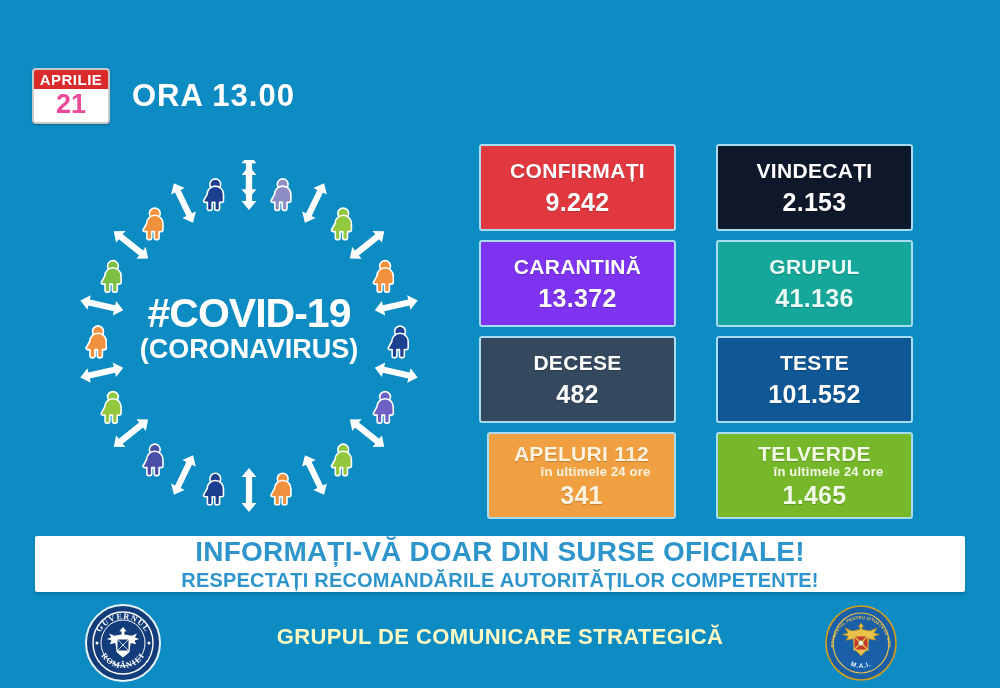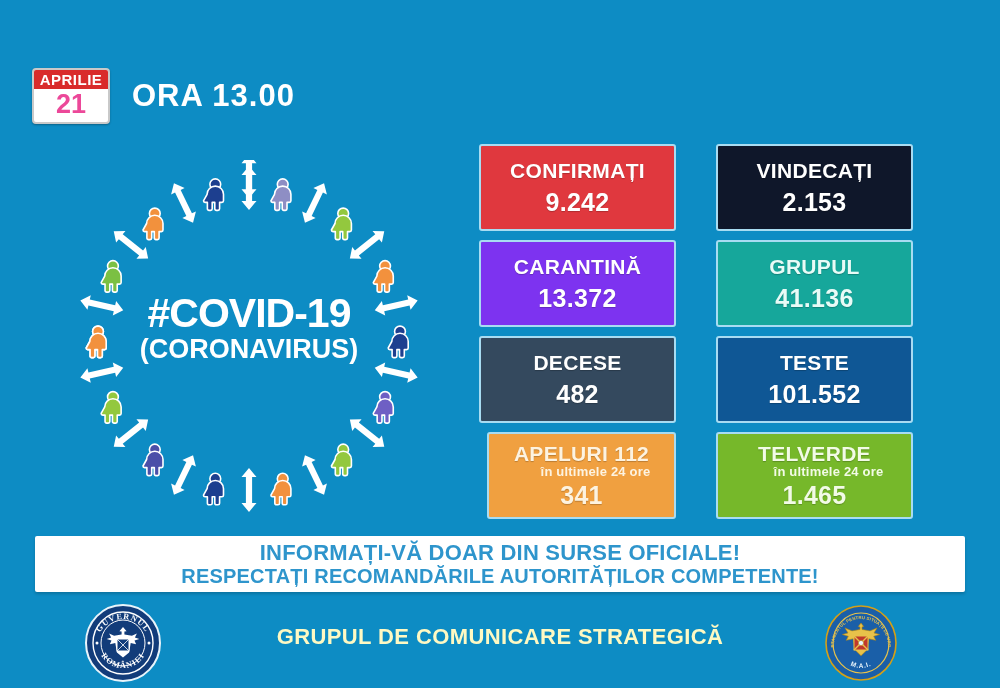--- a/index.html
+++ b/index.html
@@ -83,21 +83,21 @@
 
   
   #banner{
     position:absolute;left:35px;top:536px;width:930px;height:56px;
     background:#ffffff;border-radius:2px;
     display:flex;flex-direction:column;
     align-items:center;justify-content:center;
     box-shadow:0 2px 3px rgba(0,0,0,.18);
   }
   #banner-line1{
-    color:#2e95cc;font-size:22px;font-weight:bold;letter-spacing:.2px;line-height:1.15;
+    color:#2e95cc;font-size:28px;font-weight:bold;letter-spacing:.2px;line-height:1.15;
   }
   #banner-line2{
     color:#2e95cc;font-size:20px;font-weight:bold;letter-spacing:.2px;line-height:1.15;
   }
 
   
   #footer{position:absolute;left:0;top:598px;width:1000px;height:90px;}
   #footer-text{
     position:absolute;left:0;top:26px;width:1000px;text-align:center;
     color:#fef9c3;font-size:22px;font-weight:bold;letter-spacing:.4px;

